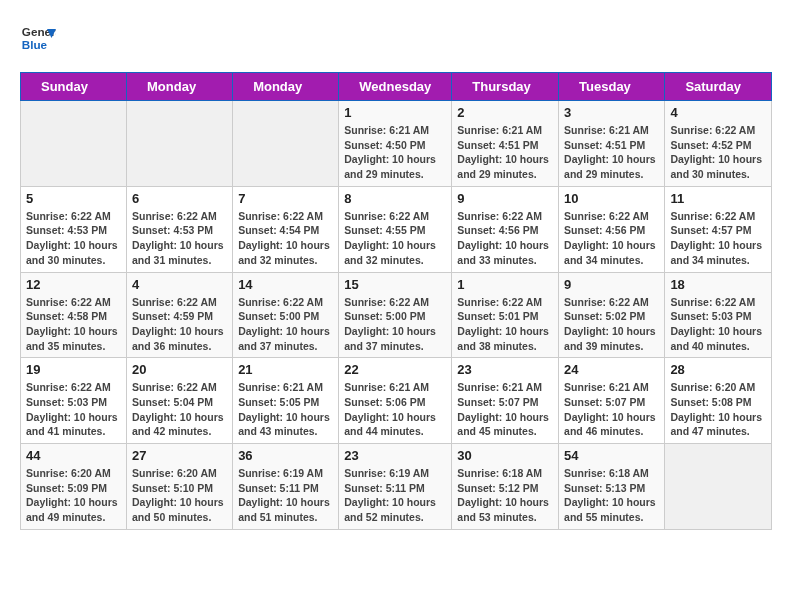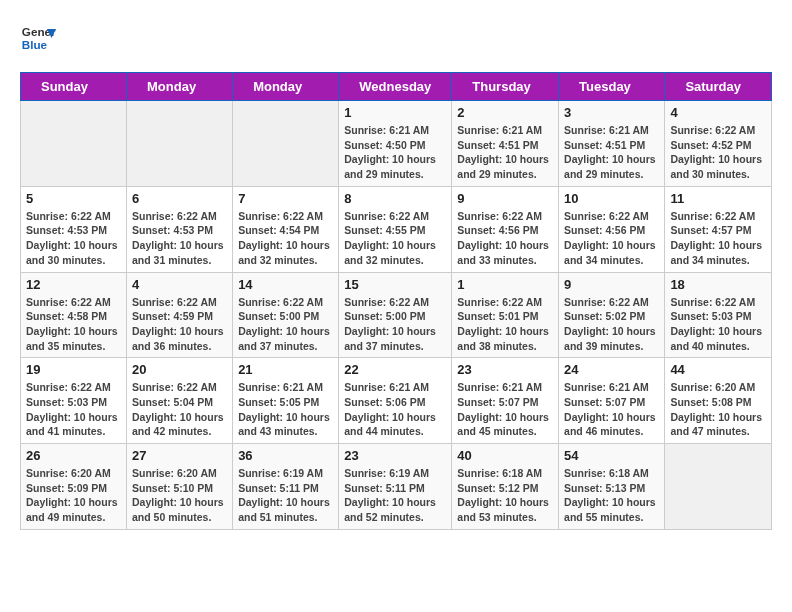--- a/index.html
+++ b/index.html
@@ -280,30 +280,30 @@
 and 45 minutes.</div>
         </td>
         <td>
           <div class="day-number">24</div>
           <div class="day-info" style="white-space: pre-line;">Sunrise: 6:21 AM
 Sunset: 5:07 PM
 Daylight: 10 hours
 and 46 minutes.</div>
         </td>
         <td>
-          <div class="day-number">44</div>
+          <div class="day-number">28</div>
           <div class="day-info" style="white-space: pre-line;">Sunrise: 6:20 AM
 Sunset: 5:08 PM
 Daylight: 10 hours
 and 47 minutes.</div>
         </td>
       </tr>
       <tr>
         <td>
-          <div class="day-number">26</div>
+          <div class="day-number">44</div>
           <div class="day-info" style="white-space: pre-line;">Sunrise: 6:20 AM
 Sunset: 5:09 PM
 Daylight: 10 hours
 and 49 minutes.</div>
         </td>
         <td>
           <div class="day-number">27</div>
           <div class="day-info" style="white-space: pre-line;">Sunrise: 6:20 AM
 Sunset: 5:10 PM
 Daylight: 10 hours
@@ -317,21 +317,21 @@
 and 51 minutes.</div>
         </td>
         <td>
           <div class="day-number">23</div>
           <div class="day-info" style="white-space: pre-line;">Sunrise: 6:19 AM
 Sunset: 5:11 PM
 Daylight: 10 hours
 and 52 minutes.</div>
         </td>
         <td>
-          <div class="day-number">40</div>
+          <div class="day-number">30</div>
           <div class="day-info" style="white-space: pre-line;">Sunrise: 6:18 AM
 Sunset: 5:12 PM
 Daylight: 10 hours
 and 53 minutes.</div>
         </td>
         <td>
           <div class="day-number">54</div>
           <div class="day-info" style="white-space: pre-line;">Sunrise: 6:18 AM
 Sunset: 5:13 PM
 Daylight: 10 hours

